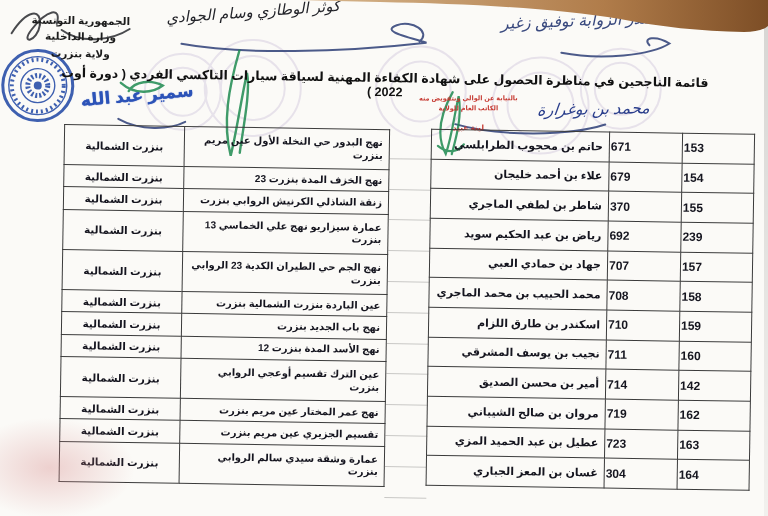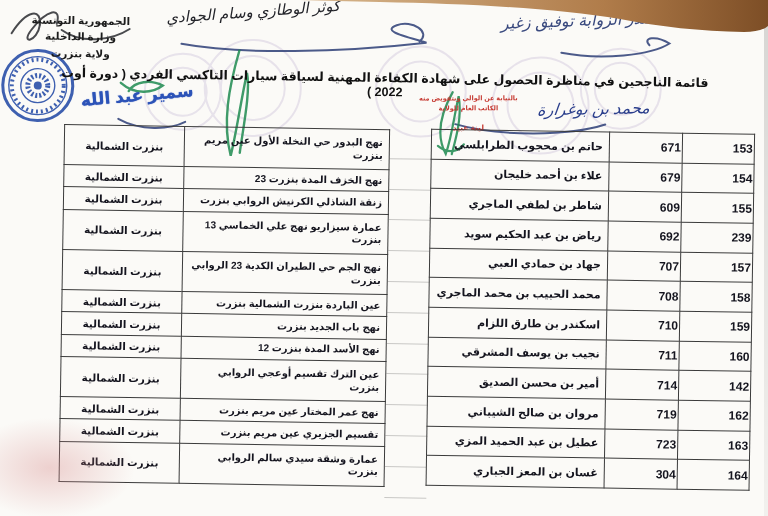--- a/index.html
+++ b/index.html
@@ -21,21 +21,21 @@
   .gov-header{position:absolute;top:22px;left:14px;width:130px;text-align:center;
     font-size:10.5px;font-weight:700;color:#1c1c1c;line-height:1.55;}
   
   .doc-title{position:absolute;top:75px;right:60px;left:60px;text-align:center;
     font-size:12.5px;font-weight:700;color:#111;}
 
   
   table{border-collapse:collapse;table-layout:fixed;position:absolute;background:transparent;}
   td{border:1.4px solid #3b3b3b;vertical-align:middle;color:#15151f;overflow:hidden;}
   .results-table{top:133px;right:13px;width:323px;height:357px;}
-  .results-table td.rank,.results-table td.number{text-align:right;font-weight:700;font-size:12px;}
+  .results-table td.rank,.results-table td.number{text-align:left;font-weight:700;font-size:12px;}
   .results-table td.name{text-align:right;padding:0 6px;font-weight:700;font-size:11px;}
   .address-table{top:134px;right:378px;width:325px;height:358px;}
   .address-table td.address{text-align:right;padding:1px 6px;font-weight:700;font-size:10px;line-height:1.25;}
   .address-table td.region{text-align:center;font-weight:700;font-size:10.5px;}
   .gap-lines{position:absolute;top:133px;right:336px;width:42px;height:358px;pointer-events:none;opacity:.3;}
   .gap-lines div{height:29.8px;border-bottom:1px solid #555;}
 
   
   .red-stamp{position:absolute;top:97px;right:246px;width:108px;text-align:center;
     color:#c4322a;font-weight:700;font-size:6.5px;line-height:1.5;transform:rotate(-1deg);opacity:.95;}
@@ -139,21 +139,21 @@
             <td class="number">671</td>
             <td class="name">حاتم بن محجوب الطرابلسي</td>
           </tr>
           <tr>
             <td class="rank">154</td>
             <td class="number">679</td>
             <td class="name">علاء بن أحمد خليجان</td>
           </tr>
           <tr>
             <td class="rank">155</td>
-            <td class="number">609</td>
+            <td class="number">370</td>
             <td class="name">شاطر بن لطفي الماجري</td>
           </tr>
           <tr>
             <td class="rank">239</td>
             <td class="number">692</td>
             <td class="name">رياض بن عبد الحكيم سويد</td>
           </tr>
           <tr>
             <td class="rank">157</td>
             <td class="number">707</td>

